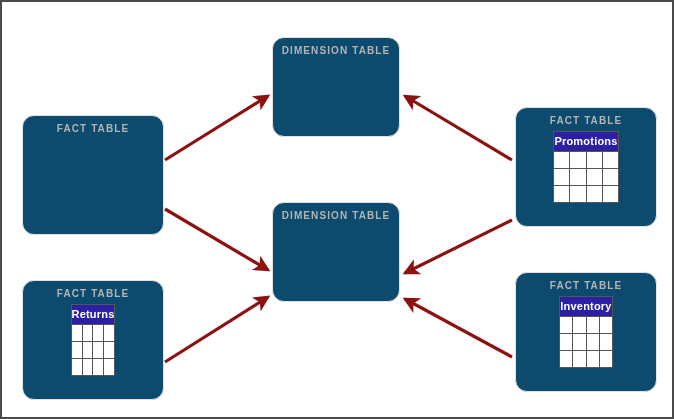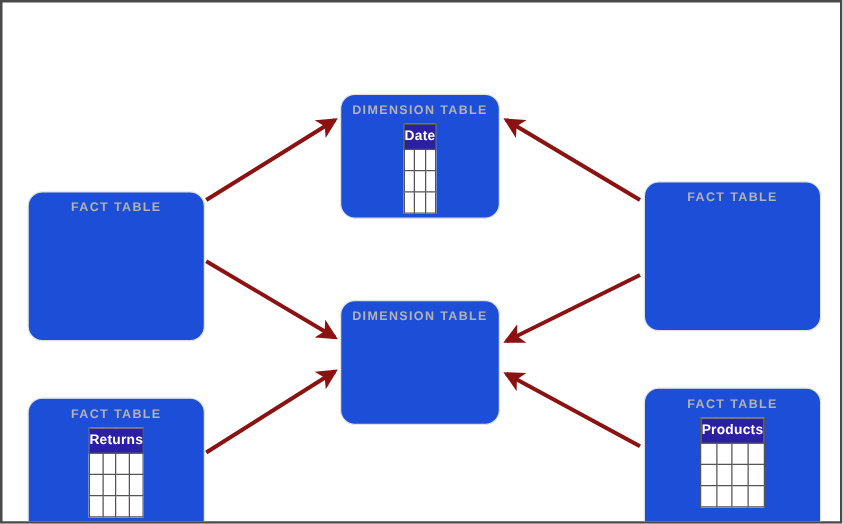--- a/index.html
+++ b/index.html
@@ -21,28 +21,27 @@
     position: absolute;
     left: 0;
     top: 0;
     width: 674px;
     height: 419px;
     z-index: 1;
   }
   .card {
     position: absolute;
     z-index: 2;
-    background: #1d4ed8;
+    background: #0c4a6e;
     border: 1.5px solid #e2e2e2;
     border-radius: 12px;
     box-sizing: border-box;
     display: flex;
     flex-direction: column;
     align-items: center;
-    margin-top: 38px;
   }
   .card-kind {
     color: #b3b3b3;
     font-size: 10px;
     font-weight: bold;
     letter-spacing: 1.1px;
     margin-top: 7px;
     margin-bottom: 5px;
     white-space: nowrap;
     text-transform: uppercase;
@@ -126,60 +125,63 @@
             <td></td>
             <td></td>
             <td></td>
           </tr>
       </tbody>
     </table>
   </div>
 
   <div class="card c-date">
     <div class="card-kind">DIMENSION TABLE</div>
+  </div>
+
+  <div class="card c-prod">
+    <div class="card-kind">DIMENSION TABLE</div>
+  </div>
+
+  <div class="card c-promo">
+    <div class="card-kind">FACT TABLE</div>
     <table class="tbl">
       <thead>
         <tr>
-            <th colspan="3">Date</th>
+            <th colspan="4">Promotions</th>
           </tr>
       </thead>
       <tbody>
         <tr>
             <td></td>
             <td></td>
             <td></td>
-          </tr>
-        <tr>
-            <td></td>
-            <td></td>
-            <td></td>
-          </tr>
-        <tr>
+            <td></td>
+          </tr>
+        <tr>
+            <td></td>
+            <td></td>
+            <td></td>
+            <td></td>
+          </tr>
+        <tr>
+            <td></td>
             <td></td>
             <td></td>
             <td></td>
           </tr>
       </tbody>
     </table>
   </div>
 
-  <div class="card c-prod">
-    <div class="card-kind">DIMENSION TABLE</div>
-  </div>
-
-  <div class="card c-promo">
-    <div class="card-kind">FACT TABLE</div>
-  </div>
-
   <div class="card c-inv">
     <div class="card-kind">FACT TABLE</div>
     <table class="tbl">
       <thead>
         <tr>
-            <th colspan="4">Products</th>
+            <th colspan="4">Inventory</th>
           </tr>
       </thead>
       <tbody>
         <tr>
             <td></td>
             <td></td>
             <td></td>
             <td></td>
           </tr>
         <tr>

